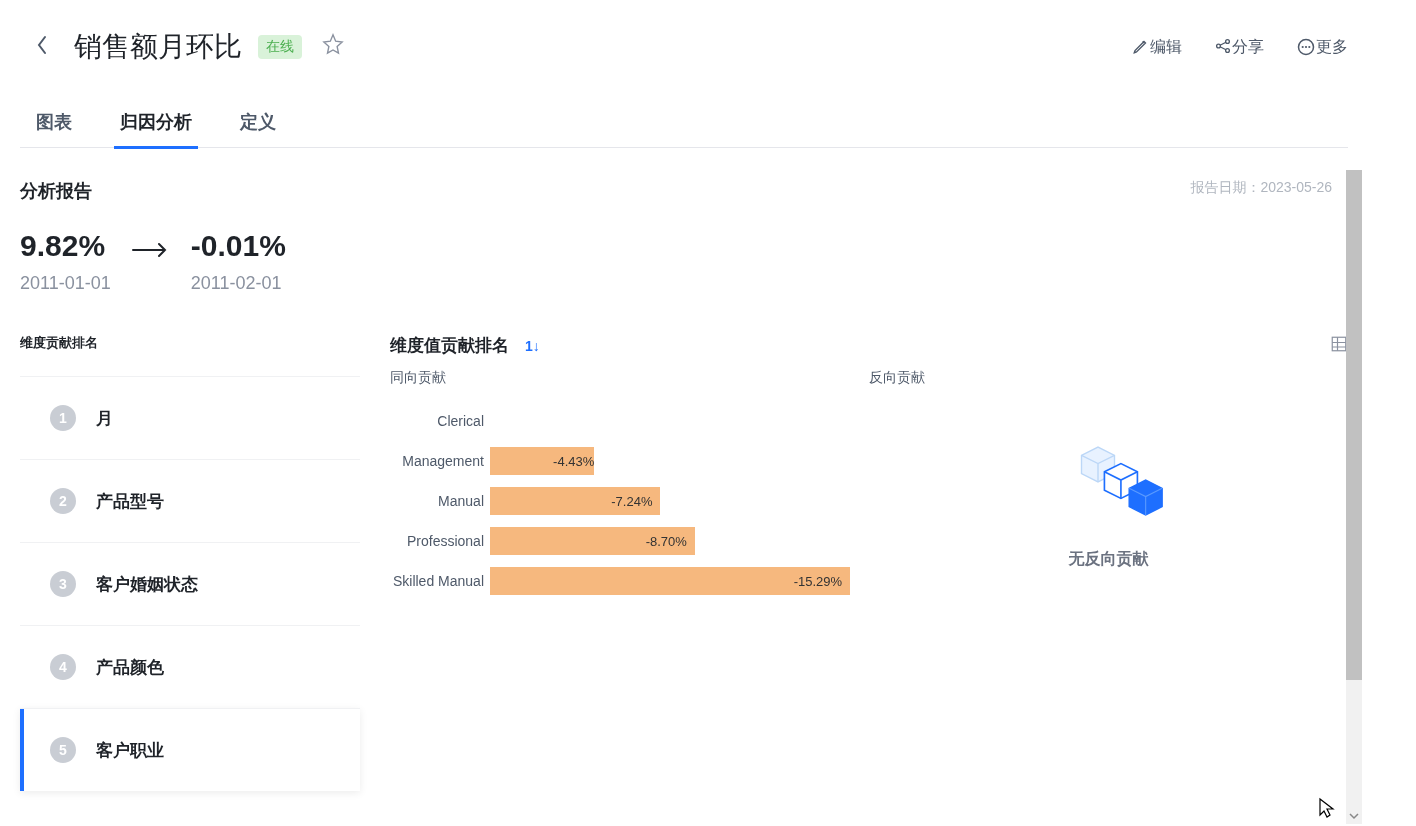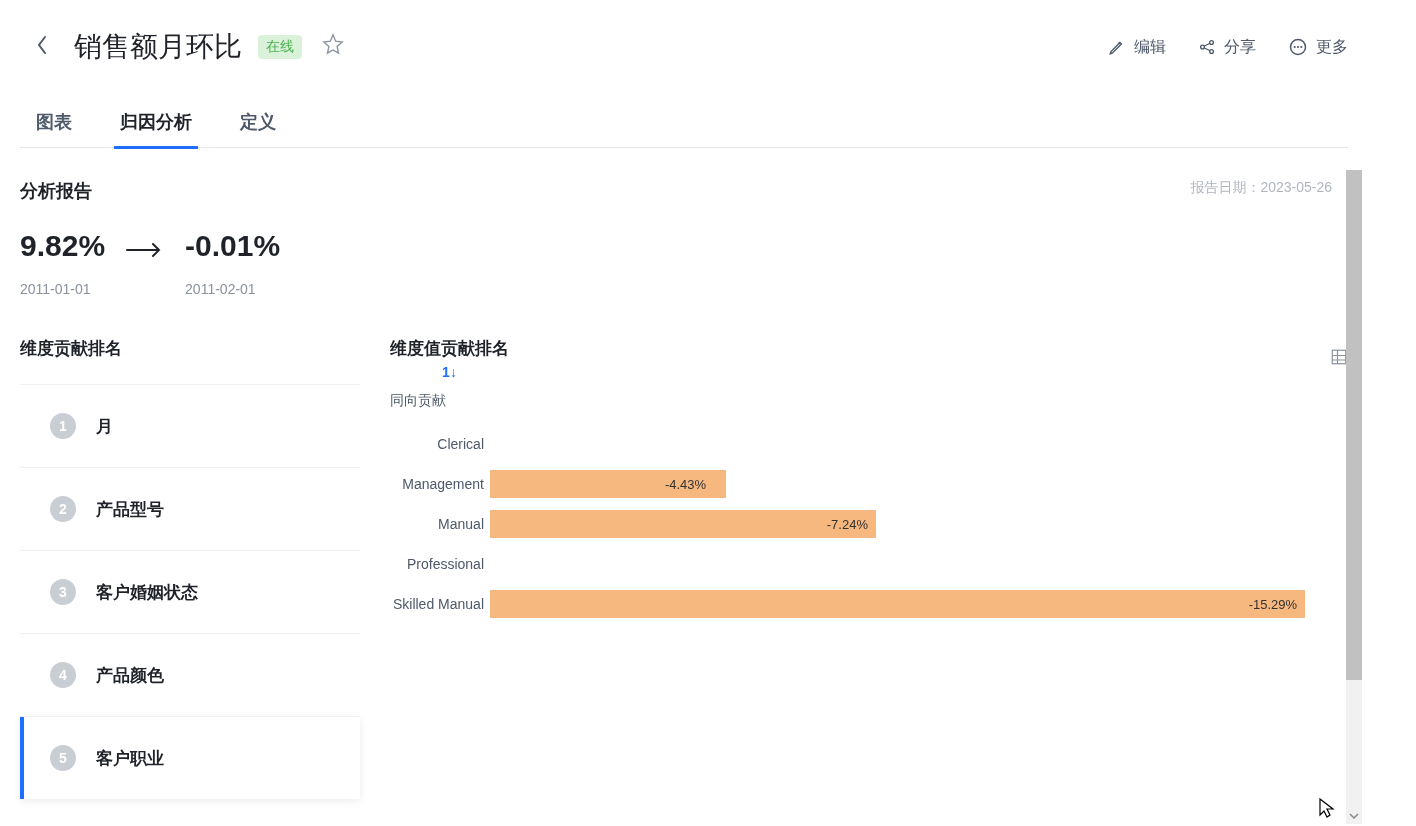--- a/index.html
+++ b/index.html
@@ -49,22 +49,20 @@
   .header-actions {
     margin-left: auto;
     display: flex;
     gap: 32px;
     align-items: center;
     color: #4e5969;
     font-size: 16px;
   }
   .header-action {
     display: flex;
-    align-items: center;
-    gap: 8px;
     cursor: pointer;
   }
   .tabs {
     display: flex;
     gap: 48px;
     padding: 0 20px 0 36px;
     border-bottom: 1px solid transparent;
     position: relative;
     margin-top: 20px;
   }
@@ -150,23 +148,23 @@
   .metric-block {
     display: flex;
     flex-direction: column;
   }
   .metric-value {
     font-size: 30px;
     font-weight: 700;
     color: #1f2329;
   }
   .metric-date {
-    font-size: 14px;
+    font-size: 18px;
     color: #8a919f;
-    margin-top: 18px;
+    margin-top: 10px;
   }
   .arrow-right {
     font-size: 30px;
     color: #1f2329;
     margin-top: 4px;
   }
   .delta-badge {
     background: #fff3e6;
     color: #f28c28;
     font-size: 22px;
@@ -177,21 +175,21 @@
   }
   .analysis-body {
     display: flex;
     padding: 40px 20px 0 20px;
     gap: 10px;
   }
   .left-panel {
     width: 340px;
   }
   .left-panel-title {
-    font-size: 17px;
+    font-size: 13px;
     font-weight: 700;
     margin-bottom: 24px;
   }
   .dim-item {
     display: flex;
     align-items: center;
     gap: 20px;
     padding: 28px 20px 28px 30px;
     border-top: 1px solid #f0f1f3;
     cursor: pointer;
@@ -233,22 +231,21 @@
   .right-panel-header {
     display: flex;
     align-items: center;
     justify-content: space-between;
   }
   .right-panel-title {
     font-size: 17px;
     font-weight: 700;
     display: flex;
     align-items: center;
-    gap: 4px;
-    flex-direction: column;
+    gap: 16px;
   }
   .sort-icon {
     color: #1e6fff;
     font-size: 14px;
     font-weight: 700;
   }
   .table-icon {
     color: #8a919f;
     cursor: pointer;
   }
@@ -440,45 +437,70 @@
           <div class="chart-col">
             <div class="chart-col-title">同向贡献</div>
             <div id="bars">
                 <div class="bar-row">
                   <div class="bar-label">Clerical</div>
                 </div>
                 <div class="bar-row">
                   <div class="bar-label">Management</div>
                   <div class="bar-track">
                     <div class="bar-fill" style="width: 27.5245%;">
-                      <span class="bar-value" style="right: 20px;">-4.43%</span>
+                      <span class="bar-value" style="right: 0;">-4.43%</span>
                     </div>
                   </div>
                 </div>
                 <div class="bar-row">
                   <div class="bar-label">Manual</div>
                   <div class="bar-track">
                     <div class="bar-fill" style="width: 44.9836%;">
                       <span class="bar-value" style="right: 8px; margin-left: 24px;">-7.24%</span>
                     </div>
                   </div>
                 </div>
                 <div class="bar-row">
                   <div class="bar-label">Professional</div>
+                  <div class="bar-track">
+                    <div class="bar-fill" style="width: 54.0549%;">
+                      <span class="bar-value" style="right: 8px;">-8.70%</span>
+                    </div>
+                  </div>
                 </div>
                 <div class="bar-row">
                   <div class="bar-label">Skilled Manual</div>
                   <div class="bar-track">
                     <div class="bar-fill" style="width: 95%;">
                       <span class="bar-value" style="right: 8px;">-15.29%</span>
                     </div>
                   </div>
                 </div>
               </div>
           </div>
+          <div class="chart-col">
+            <div class="chart-col-title">反向贡献</div>
+            <div class="empty-state">
+              <svg width="110" height="100" viewBox="0 0 120 100">
+                <g transform="translate(30,10)">
+                  <path d="M0 12 L18 3 L36 12 L36 32 L18 41 L0 32 Z" fill="#e8f2ff" stroke="#bcd7f7" stroke-width="1.5"></path>
+                  <path d="M0 12 L18 21 L36 12 M18 21 L18 41" fill="none" stroke="#bcd7f7" stroke-width="1.5"></path>
+                </g>
+                <g transform="translate(55,28)">
+                  <path d="M0 12 L18 3 L36 12 L36 32 L18 41 L0 32 Z" fill="#fff" stroke="#1e6fff" stroke-width="1.8"></path>
+                  <path d="M0 12 L18 21 L36 12 M18 21 L18 41" fill="none" stroke="#1e6fff" stroke-width="1.8"></path>
+                </g>
+                <g transform="translate(82,46)">
+                  <path d="M0 12 L18 3 L36 12 L36 32 L18 41 L0 32 Z" fill="#1e6fff" stroke="#1e6fff" stroke-width="1.5"></path>
+                  <path d="M0 12 L18 21 L36 12 M18 21 L18 41" fill="none" stroke="#5a9aff" stroke-width="1.2"></path>
+                </g>
+              </svg>
+              <div class="empty-text">无反向贡献</div>
+            </div>
+          </div>
         </div>
       </div>
     </div>
   </div>
 
   <div class="scrollbar-track"></div>
   <div class="scrollbar-thumb"></div>
   <div class="scrollbar-arrow" style="top:808px">
     <svg width="10" height="10" viewBox="0 0 10 10">
         <path d="M1 3l4 4 4-4" fill="none" stroke="#888" stroke-width="1.5"></path>

